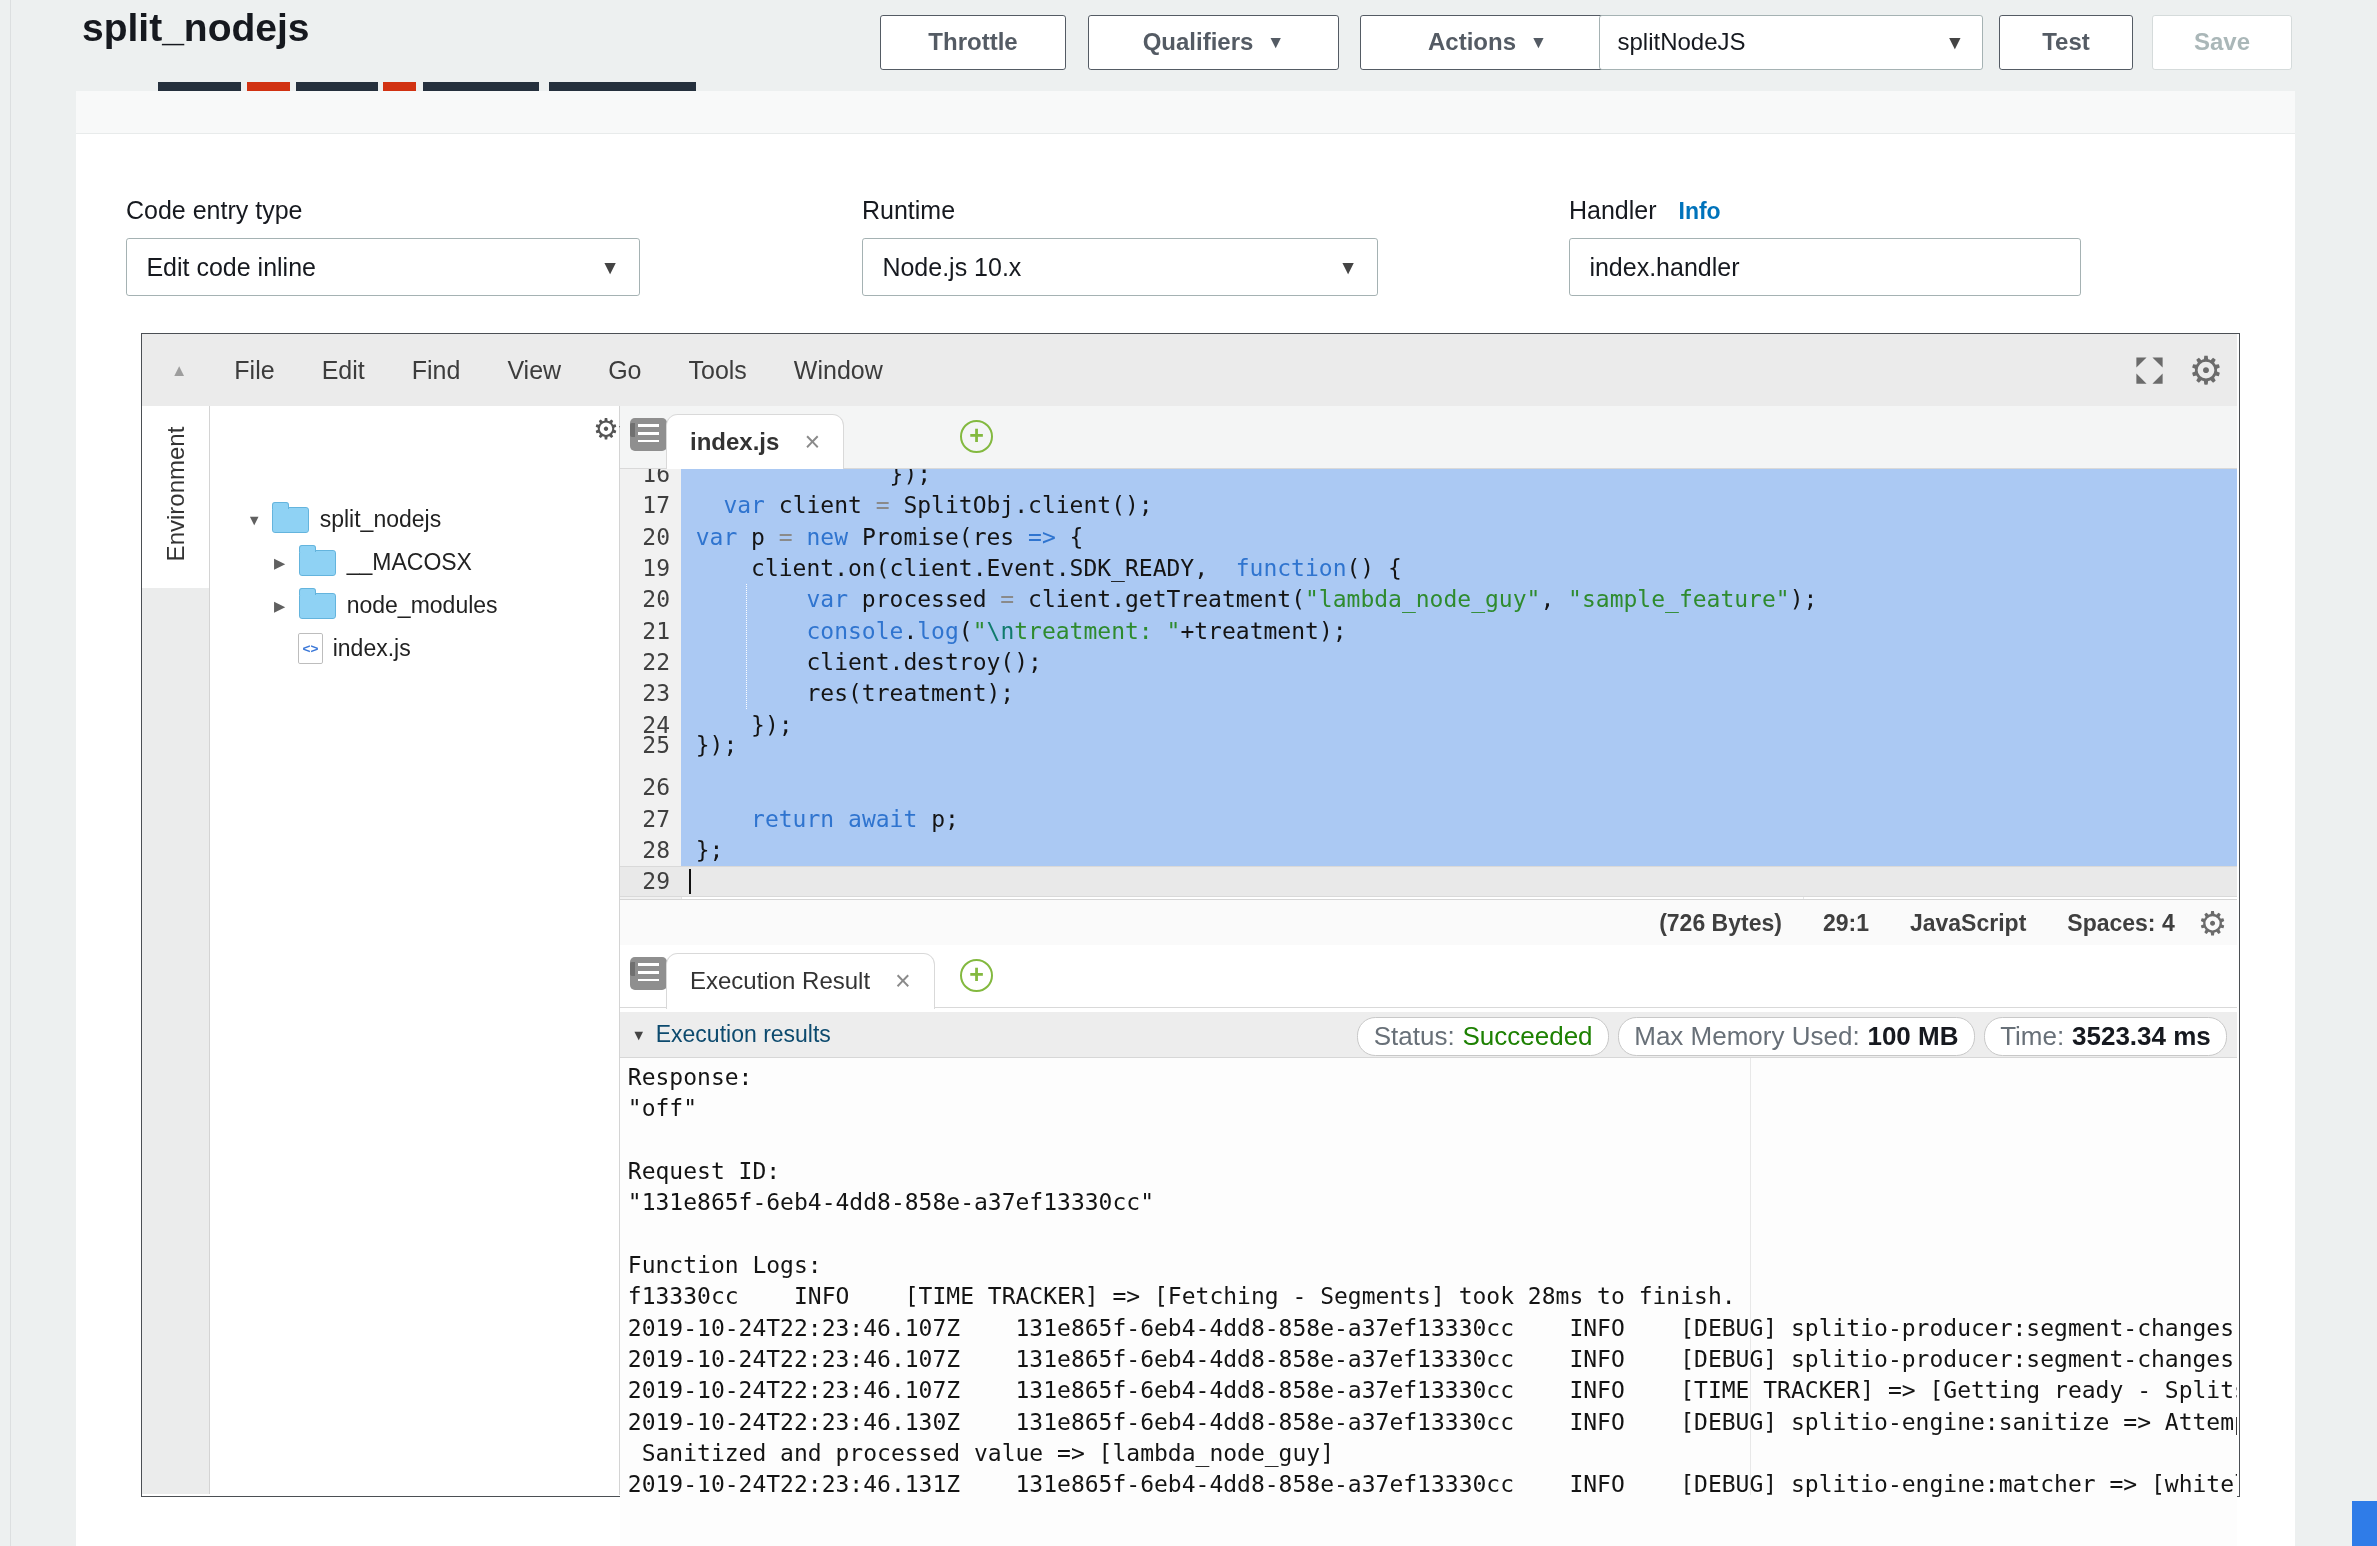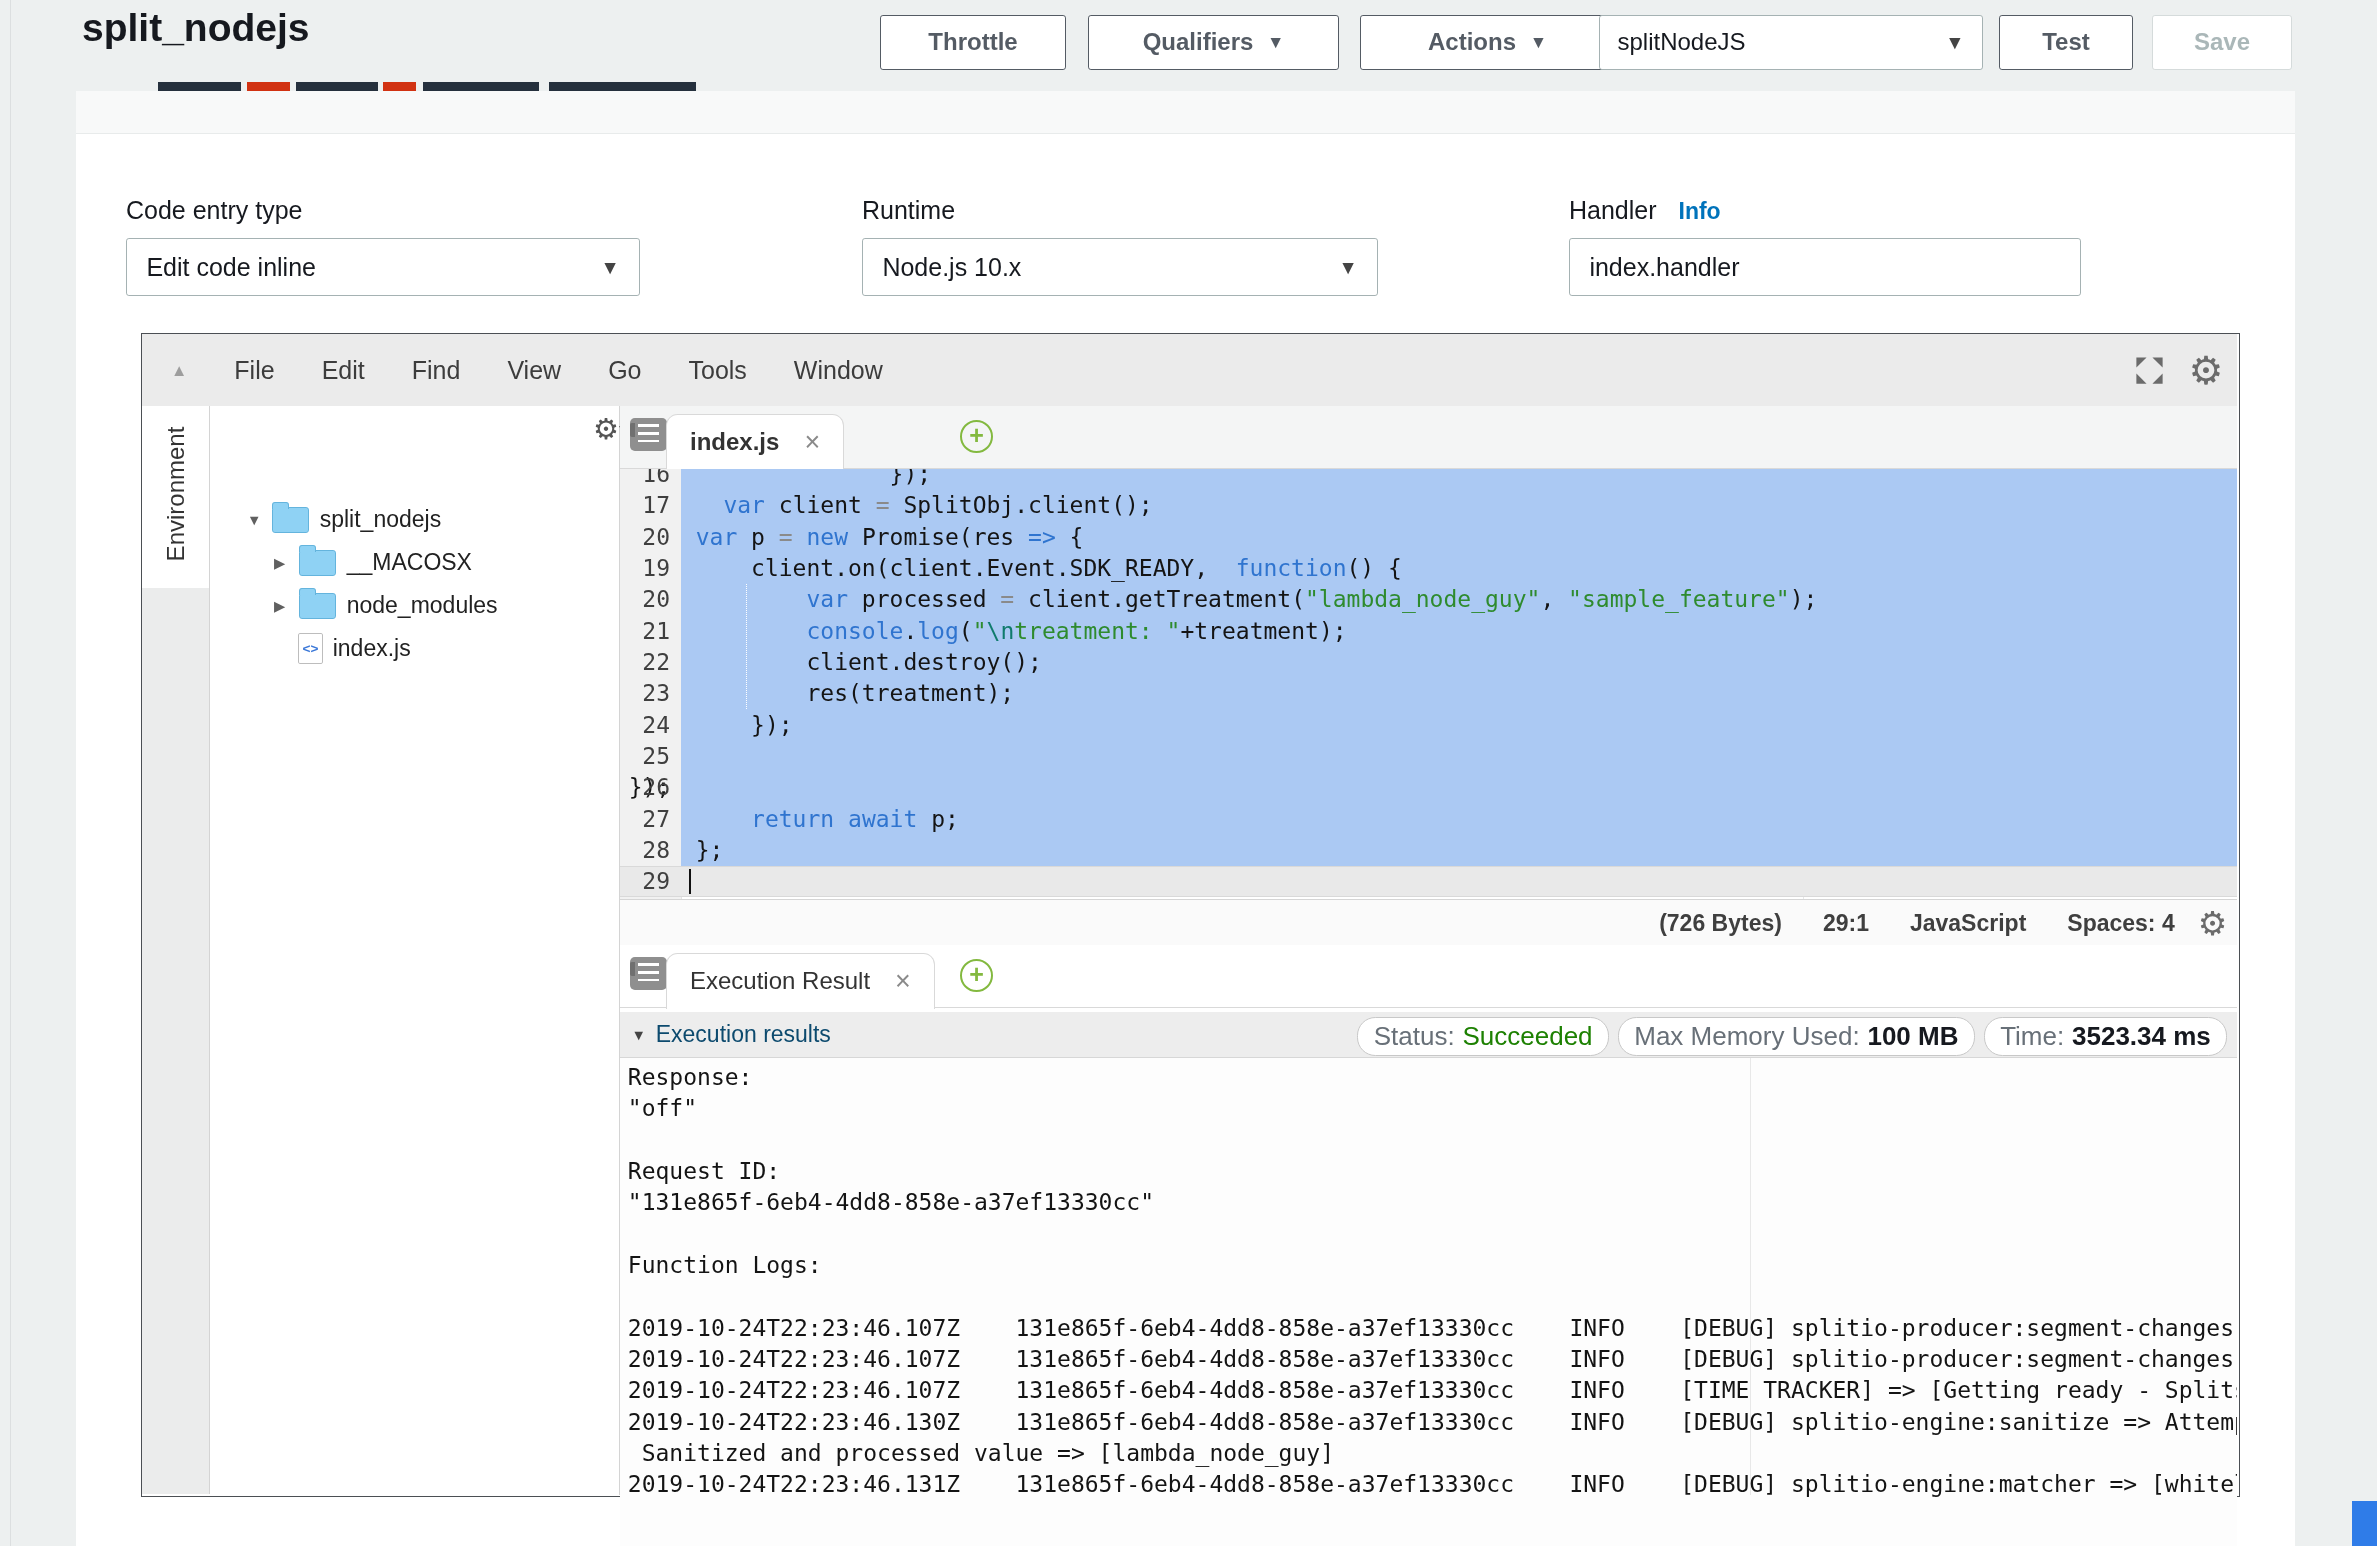--- a/index.html
+++ b/index.html
@@ -277,21 +277,21 @@
           <pre><span class="tk-d">        client.destroy();</span></pre>
         </div>
         <div class="code-row" style="top: 209px;">
           <span class="ln">23</span>
           <pre><span class="tk-d">        res(treatment);</span></pre>
         </div>
         <div class="code-row" style="top: 241px;">
           <span class="ln">24</span>
           <pre><span class="tk-d">    });</span></pre>
         </div>
-        <div class="code-row" style="top: 272px; flex-direction: column;">
+        <div class="code-row" style="top: 261px;">
           <span class="ln">25</span>
           <pre><span class="tk-d">});</span></pre>
         </div>
         <div class="code-row" style="top: 303px;">
           <span class="ln">26</span>
           <pre></pre>
         </div>
         <div class="code-row" style="top: 335px;">
           <span class="ln">27</span>
           <pre><span class="tk-d">    </span><span class="tk-k">return</span><span class="tk-d"> </span><span class="tk-k">await</span><span class="tk-d"> p;</span></pre>
@@ -350,20 +350,21 @@
 
   <div class="abs" id="output">
     <div id="print-margin-out"></div>
   <pre class="out-line" style="top: 3.9px;">Response:</pre>
       <pre class="out-line" style="top: 35px;">"off"</pre>
       <pre class="out-line" style="top: 67px;"></pre>
       <pre class="out-line" style="top: 98px;">Request ID:</pre>
       <pre class="out-line" style="top: 129px;">"131e865f-6eb4-4dd8-858e-a37ef13330cc"</pre>
       <pre class="out-line" style="top: 161px;"></pre>
       <pre class="out-line" style="top: 192px;">Function Logs:</pre>
+      <pre class="out-line" style="top: 223px;">f13330cc    INFO    [TIME TRACKER] =&gt; [Fetching - Segments] took 28ms to finish.</pre>
       <pre class="out-line" style="top: 255px;">2019-10-24T22:23:46.107Z    131e865f-6eb4-4dd8-858e-a37ef13330cc    INFO    [DEBUG] splitio-producer:segment-changes </pre>
       <pre class="out-line" style="top: 286px;">2019-10-24T22:23:46.107Z    131e865f-6eb4-4dd8-858e-a37ef13330cc    INFO    [DEBUG] splitio-producer:segment-changes </pre>
       <pre class="out-line" style="top: 317px;">2019-10-24T22:23:46.107Z    131e865f-6eb4-4dd8-858e-a37ef13330cc    INFO    [TIME TRACKER] =&gt; [Getting ready - Splits] took</pre>
       <pre class="out-line" style="top: 349px;">2019-10-24T22:23:46.130Z    131e865f-6eb4-4dd8-858e-a37ef13330cc    INFO    [DEBUG] splitio-engine:sanitize =&gt; Attempting</pre>
       <pre class="out-line" style="top: 380px;"> Sanitized and processed value =&gt; [lambda_node_guy]</pre>
       <pre class="out-line" style="top: 411px;">2019-10-24T22:23:46.131Z    131e865f-6eb4-4dd8-858e-a37ef13330cc    INFO    [DEBUG] splitio-engine:matcher =&gt; [whitelistMatcher]</pre>
     </div>
 </div>
 
 <div class="abs" id="blue-corner"></div>

